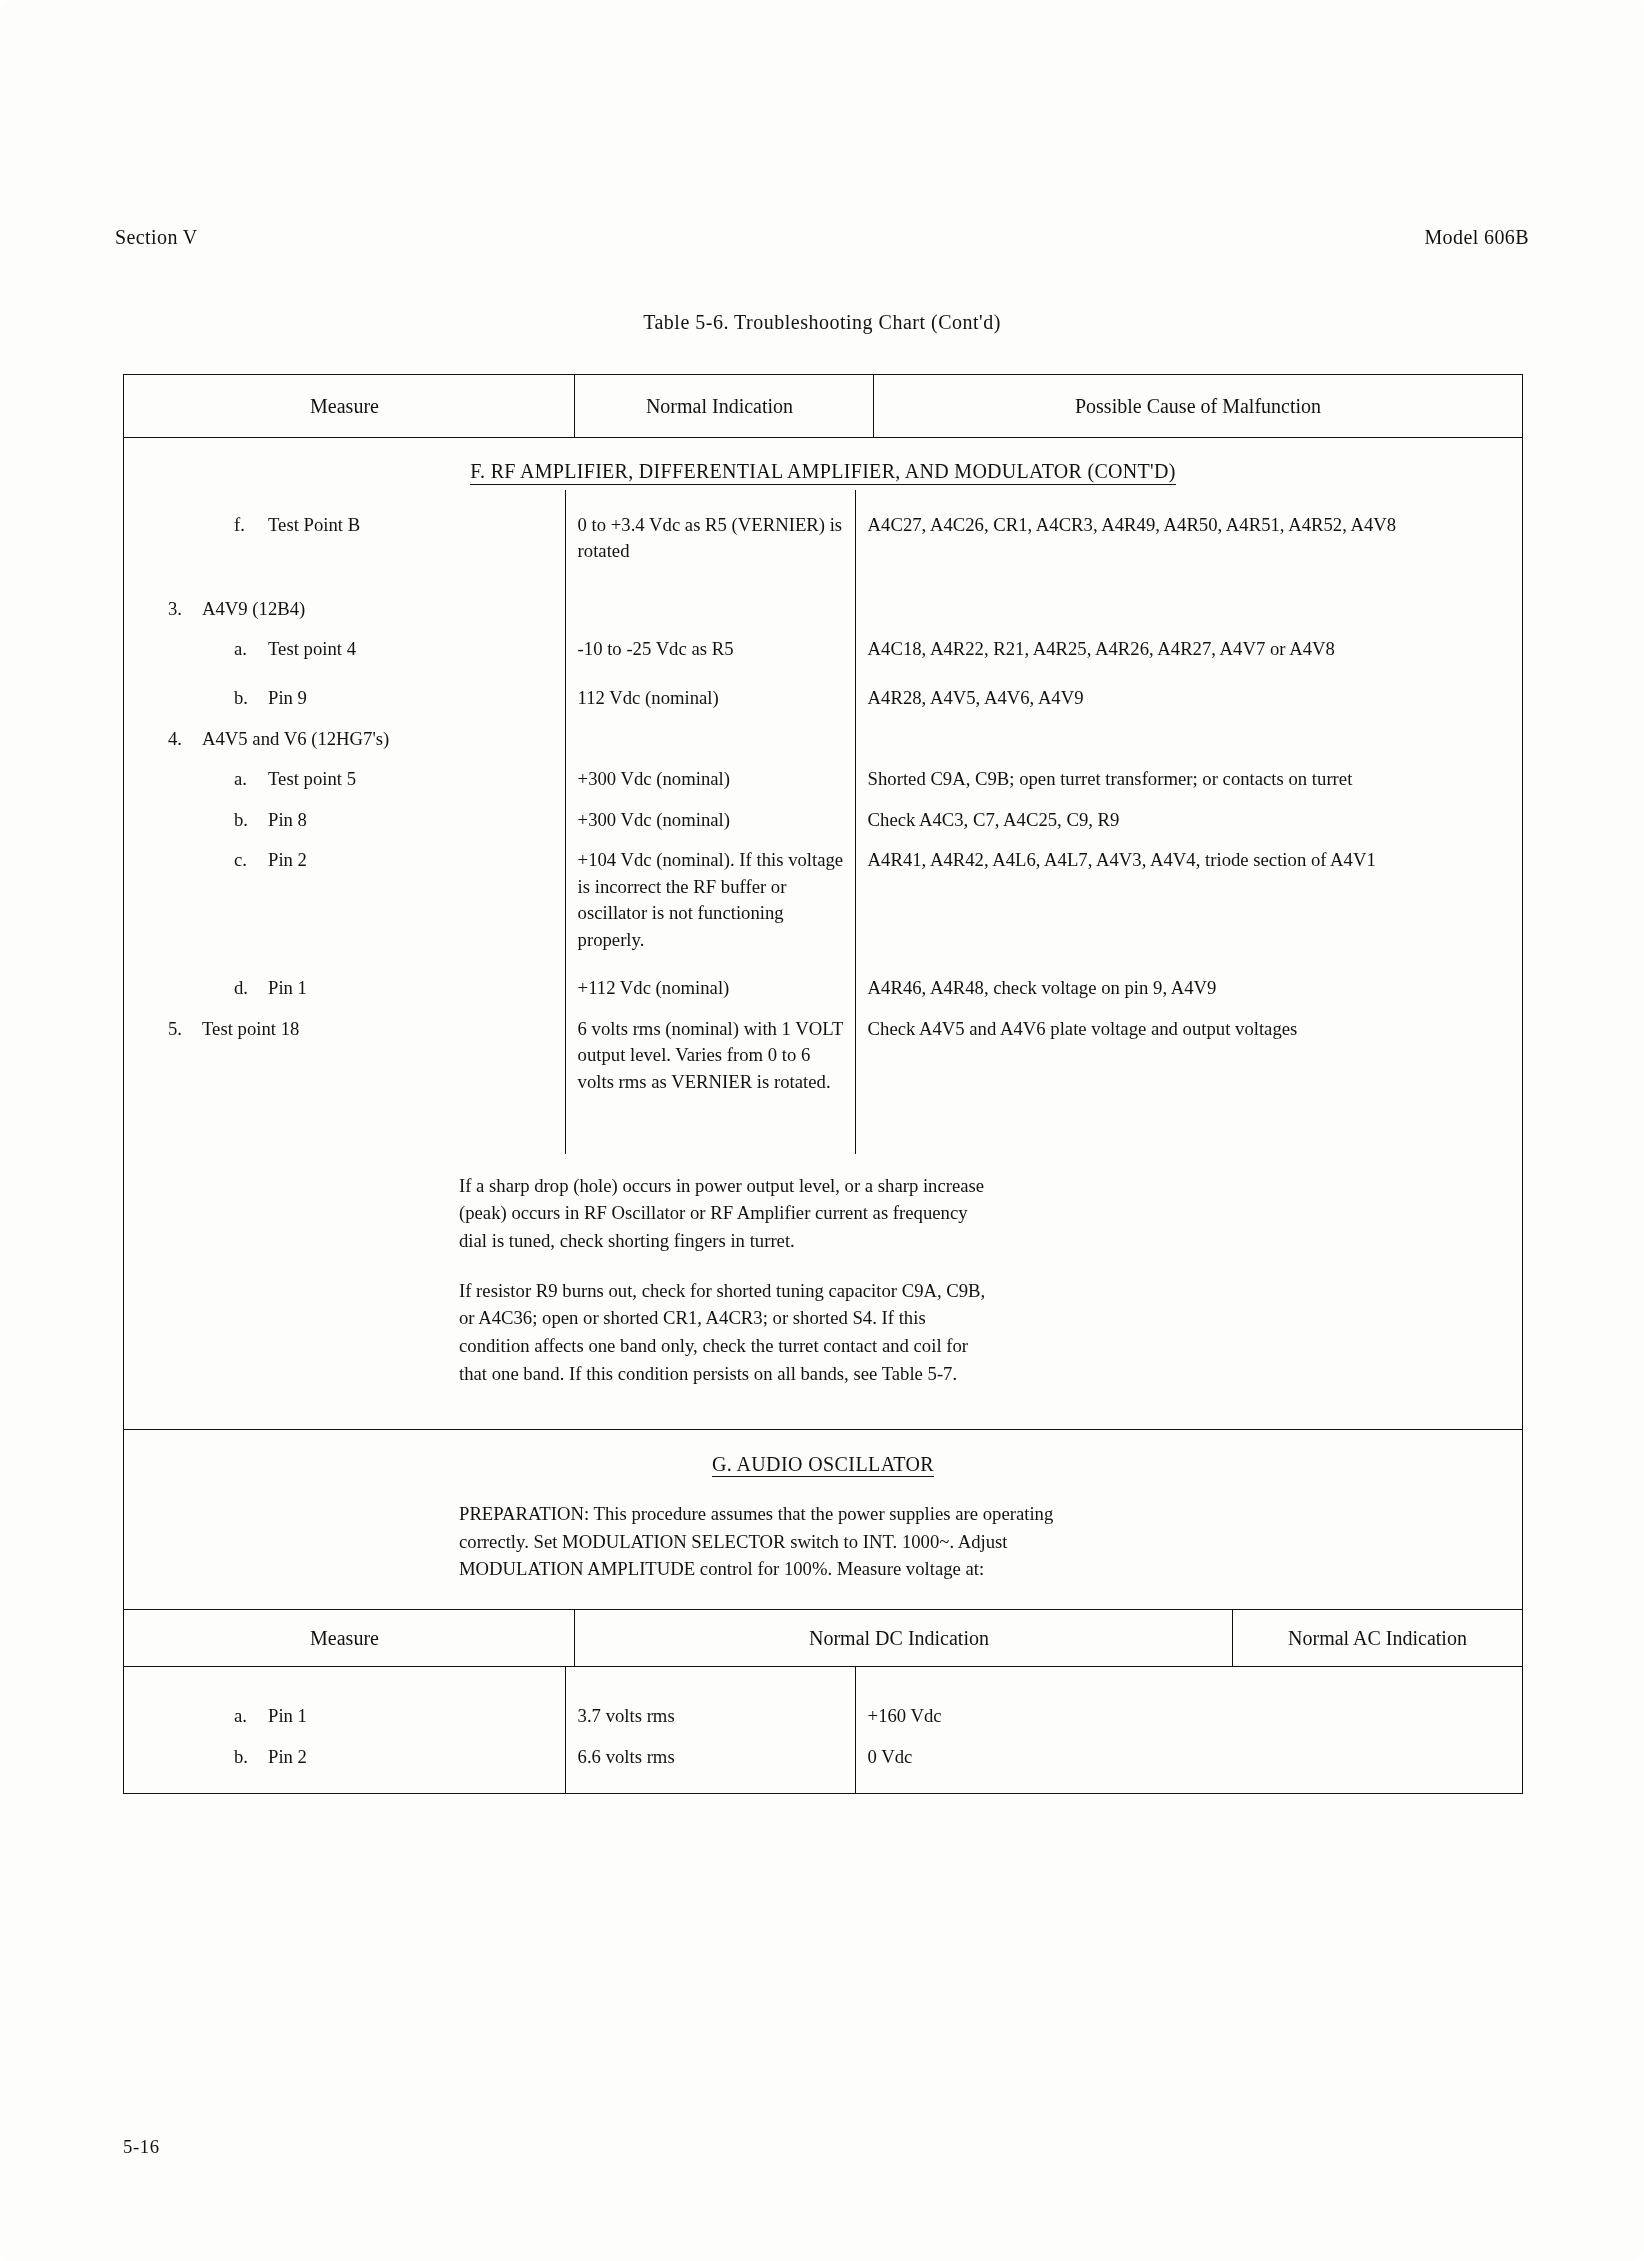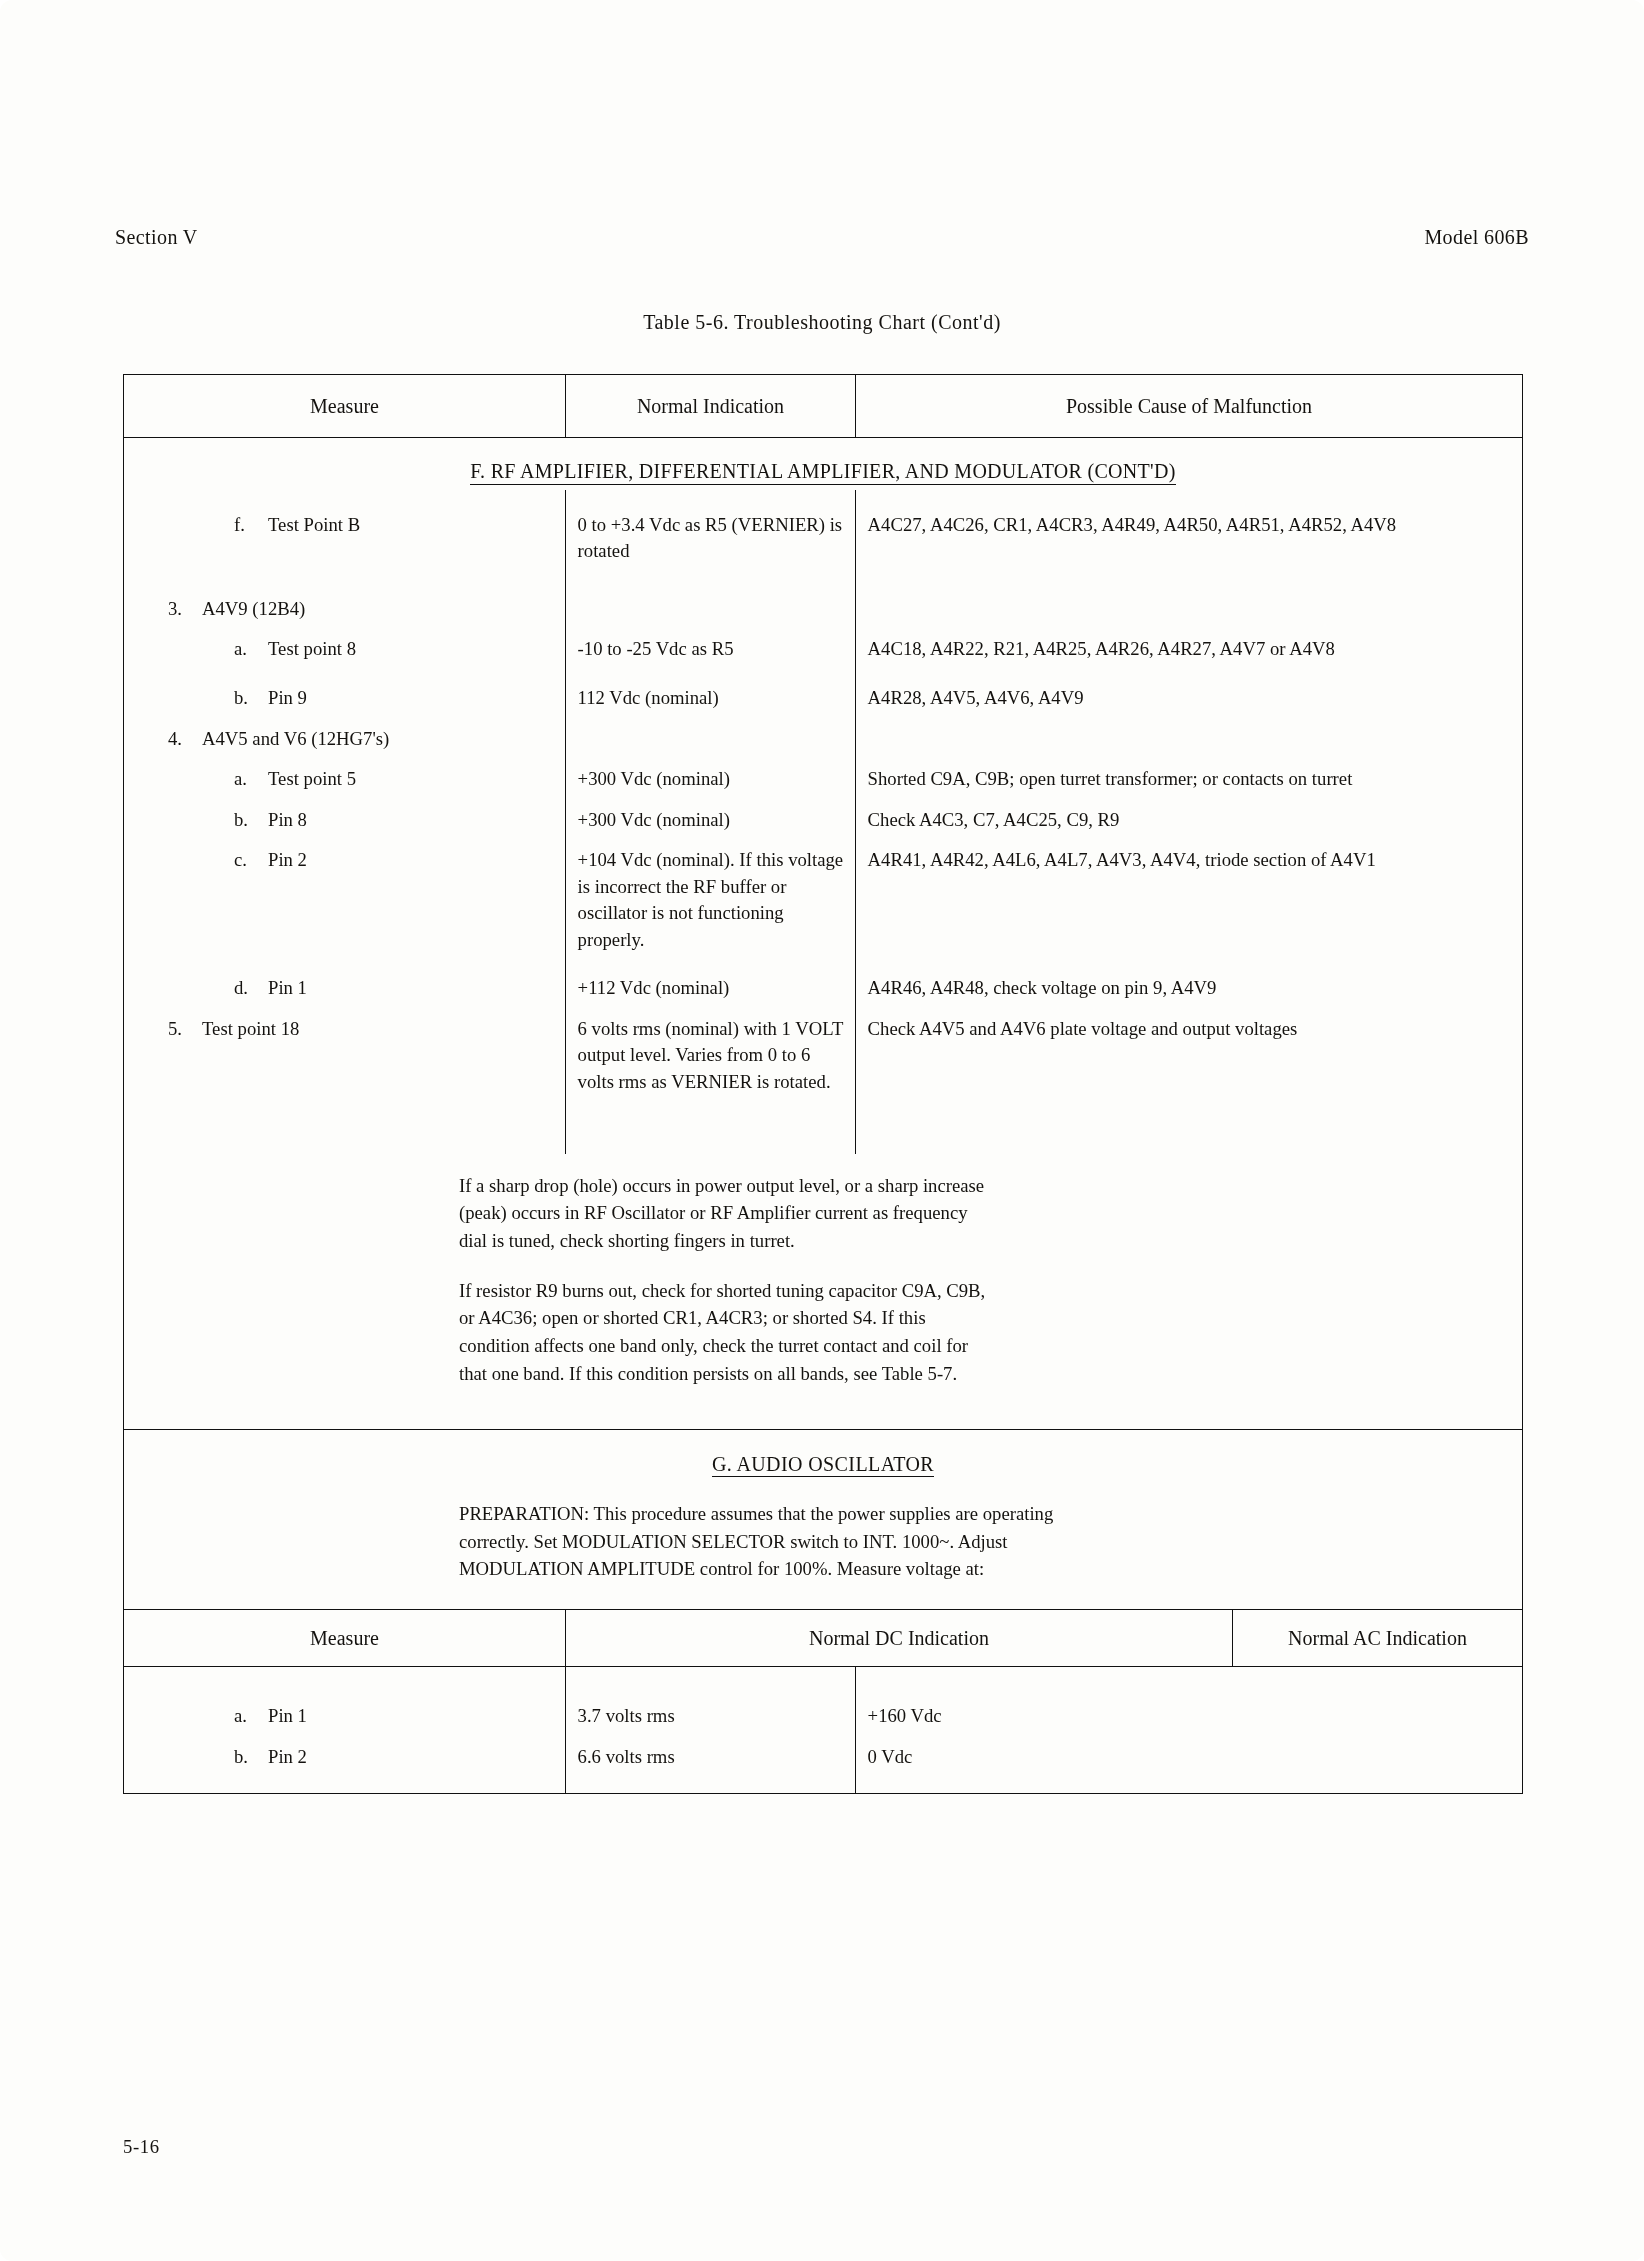--- a/index.html
+++ b/index.html
@@ -61,21 +61,21 @@
   .c1 { width: 441px; }
   .c2 { width: 290px; border-left: 1.3px solid #111; }
   .c3 { flex: 1; border-left: 1.3px solid #111; }
 
   .head-row .cell {
     text-align: center;
     padding-top: 17px;
     padding-bottom: 17px;
     font-size: 20px;
   }
-  .border-b { border-bottom: 1.3px solid #111; }
+  .border-b { border-bottom: 1.3px solid #111; gap: 9px; }
 
   .section-title {
     text-align: center;
     font-size: 20px;
     padding: 22px 0 6.4px 0;
     letter-spacing: 0.3px;
   }
   .section-title span {
     border-bottom: 1.3px solid #111;
     padding-bottom: 1.9px;
@@ -200,21 +200,21 @@
             <span class="lbl-num">3.</span><span>A4V9 (12B4)</span>
           </div>
           <div class="cell c2"></div>
           <div class="cell c3"></div>
         </div>
 
         <div class="gap-s"></div>
 
         <div class="brow">
           <div class="cell c1 ind-2">
-            <span class="lbl-let">a.</span><span>Test point 8</span>
+            <span class="lbl-let">a.</span><span>Test point 4</span>
           </div>
           <div class="cell c2">-10 to -25 Vdc as R5</div>
           <div class="cell c3">A4C18,  A4R22,  R21,  A4R25,  A4R26,  A4R27, A4V7 or A4V8</div>
         </div>
 
         <div class="gap-m"></div>
 
         <div class="brow">
           <div class="cell c1 ind-2">
             <span class="lbl-let">b.</span><span>Pin 9</span>

